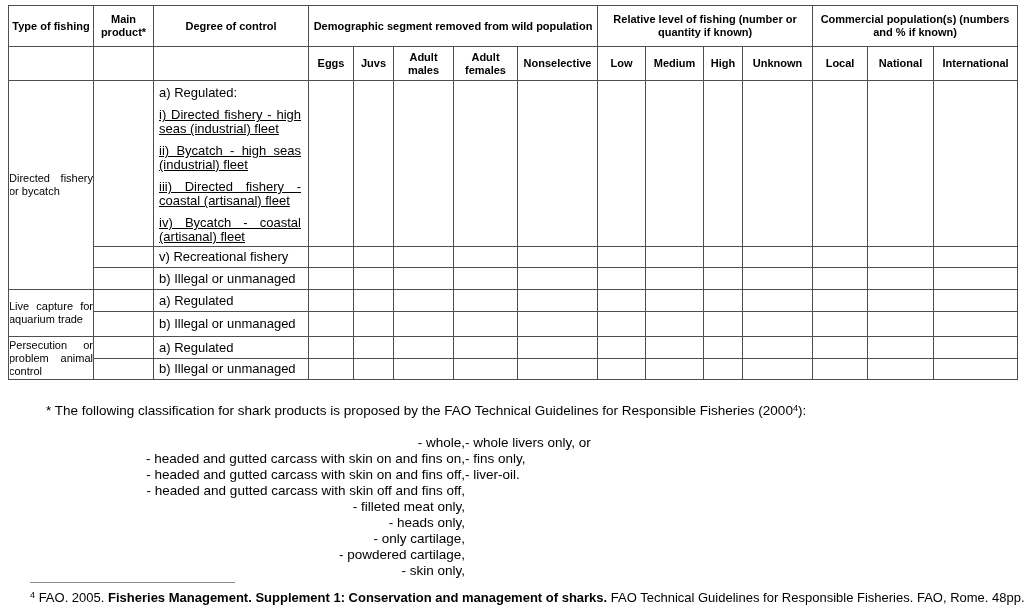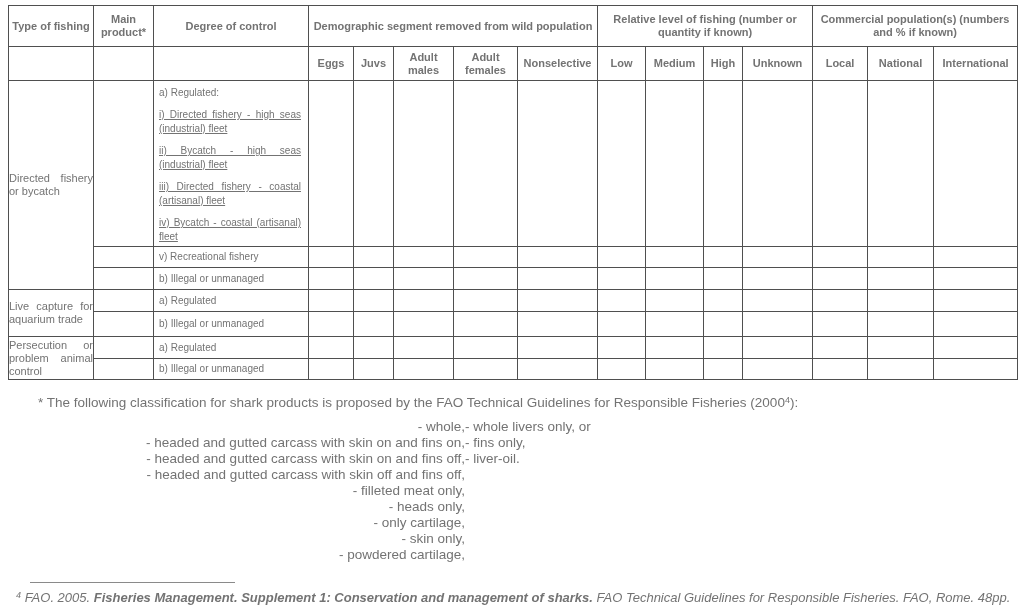--- a/index.html
+++ b/index.html
@@ -7,21 +7,21 @@
     padding: 0;
     background: #ffffff;
   }
   .page {
     position: relative;
     width: 1024px;
     height: 615px;
     background: #ffffff;
     overflow: hidden;
     font-family: "Liberation Sans", "DejaVu Sans", sans-serif;
-    color: #737373;
+    color: #000000;
   }
 
   
   table.main {
     position: absolute;
     left: 8px;
     top: 5px;
     width: 1009px;
     table-layout: fixed;
     border-collapse: collapse;
@@ -43,24 +43,25 @@
   thead .nowrap { white-space: nowrap; }
   tr.hr1 { height: 41px; }
   tr.hr2 { height: 34px; }
 
   td.cell-label {
     font-size: 11px;
     line-height: 13px;
     text-align: justify;
     vertical-align: middle;
     padding: 2px 8px 2px 5px;
+    border-radius: 6px;
   }
   td.cell-product { }
   td.cell-control {
-    font-size: 10px;
+    font-size: 13px;
     line-height: 14px;
   }
   td.cell-control.single {
     vertical-align: middle;
     padding: 1px 7px 1px 5px;
   }
   td.cell-control.tall {
     vertical-align: top;
     padding: 5px 7px 2px 5px;
   }
@@ -72,21 +73,21 @@
 
   
   .fn-block {
     position: absolute;
     left: 30px;
     top: 387px;
     width: 985px;
     font-size: 13.5px;
     line-height: 16px;
   }
-  .fn-intro { margin: 8px; }
+  .fn-intro { margin: 16px; }
   .fn-cols { display: flex; }
   .fn-left { width: 435px; text-align: right; }
   .fn-right { flex: 1; }
   .fn-item { white-space: nowrap; }
 
   .sup {
     font-size: 9px;
     vertical-align: 4px;
     line-height: 0;
   }
@@ -95,26 +96,25 @@
     position: absolute;
     left: 30px;
     top: 582px;
     width: 205px;
     height: 0;
     border-top: 1px solid #8a8a8a;
   }
 
   .citation {
     position: absolute;
-    left: 16px;
+    left: 30px;
     top: 590px;
     margin: 0;
     font-size: 13px;
     white-space: nowrap;
-    font-style: italic;
   }
   .citation b { font-weight: bold; }
 </style>
 </head>
 <body>
 
 <div class="page">
 
   <table class="main">
     <colgroup>
@@ -290,22 +290,22 @@
     <p class="fn-intro"><span>* The following classification for shark products is proposed by the FAO Technical Guidelines for Responsible Fisheries (2000</span><sup class="sup">4</sup><span>):</span></p>
     <div class="fn-cols">
       <div class="fn-left">
         <div class="fn-item">- whole,</div>
         <div class="fn-item">- headed and gutted carcass with skin on and fins on,</div>
         <div class="fn-item">- headed and gutted carcass with skin on and fins off,</div>
         <div class="fn-item">- headed and gutted carcass with skin off and fins off,</div>
         <div class="fn-item">- filleted meat only,</div>
         <div class="fn-item">- heads only,</div>
         <div class="fn-item">- only cartilage,</div>
+        <div class="fn-item">- powdered cartilage,</div>
         <div class="fn-item">- skin only,</div>
-        <div class="fn-item">- powdered cartilage,</div>
       </div>
       <div class="fn-right">
         <div class="fn-item">- whole livers only, or</div>
         <div class="fn-item">- fins only,</div>
         <div class="fn-item">- liver-oil.</div>
       </div>
     </div>
   </div>
 
   <div class="fn-rule"></div>

